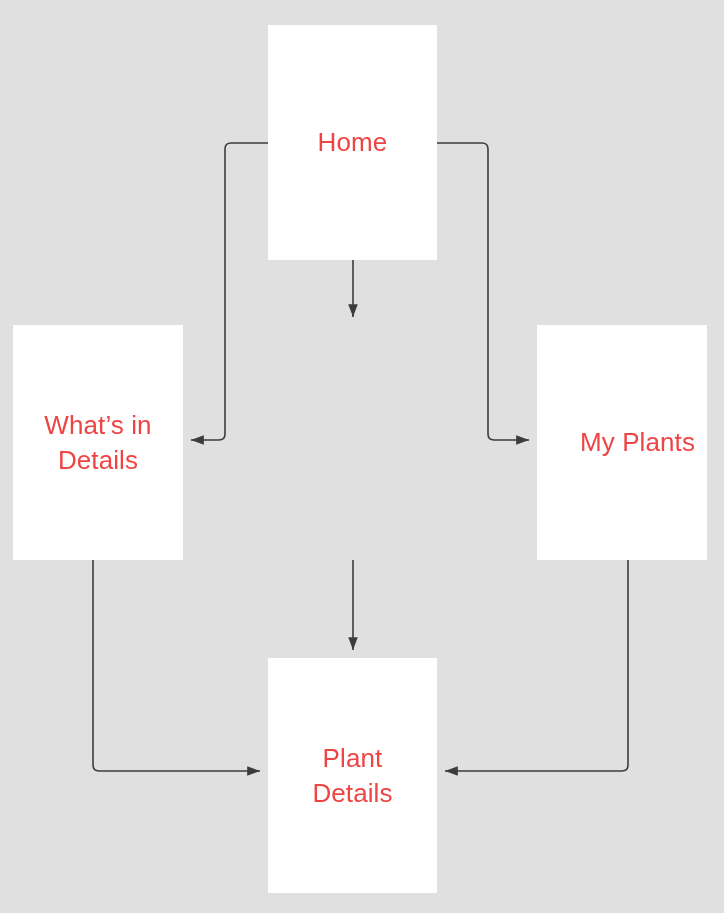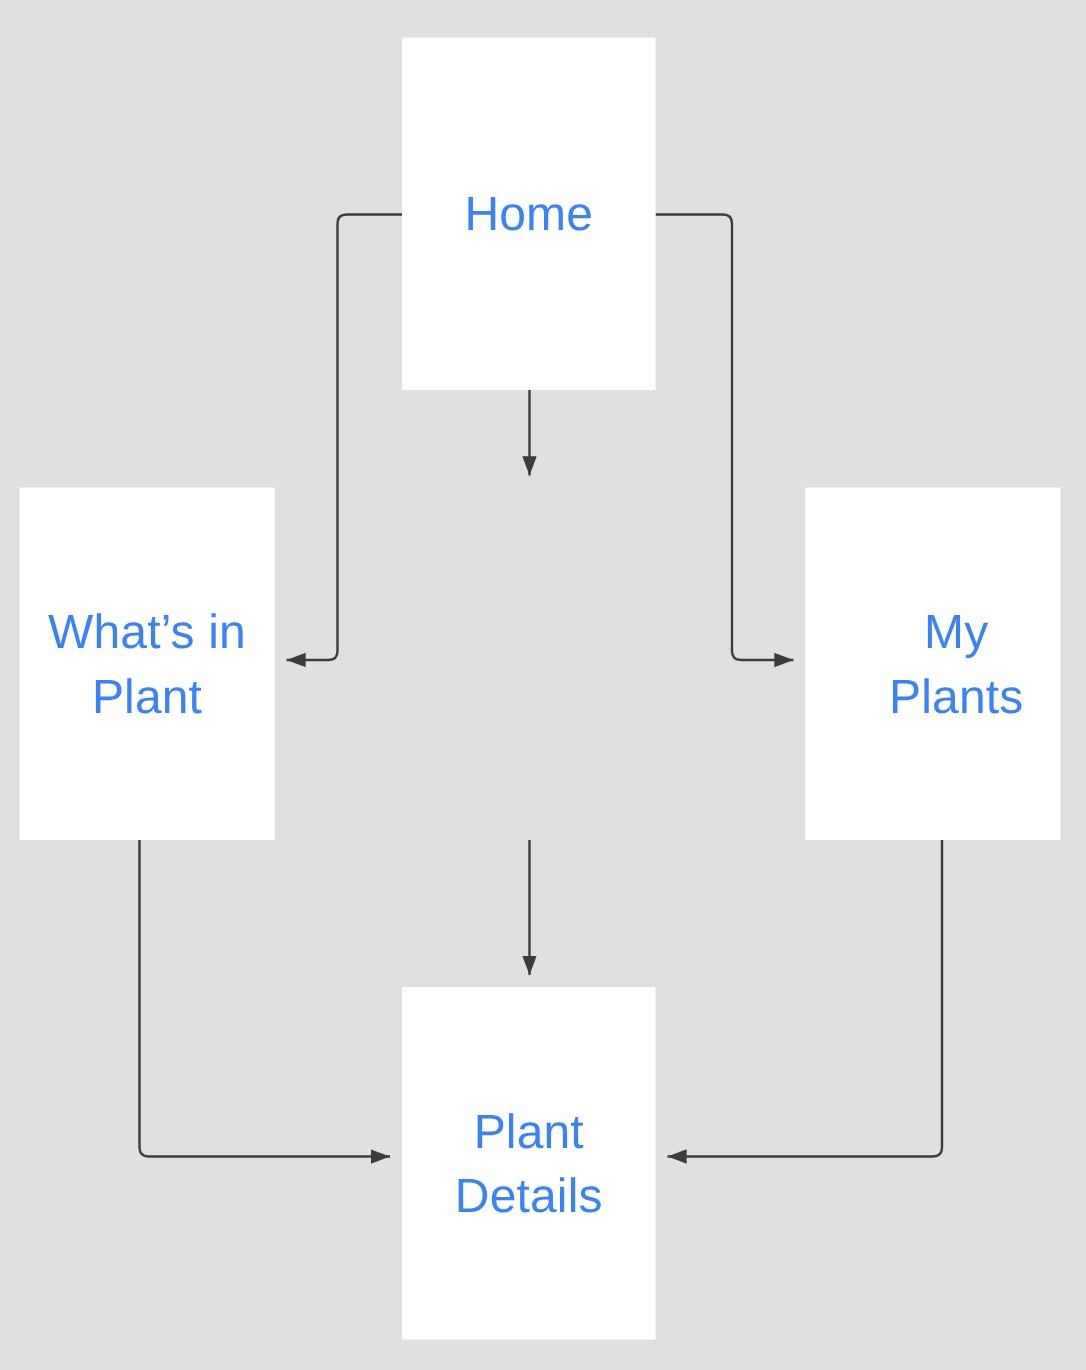--- a/index.html
+++ b/index.html
@@ -30,22 +30,22 @@
   }
   .node {
     position: absolute;
     background: #ffffff;
     display: flex;
     align-items: center;
     justify-content: center;
     box-sizing: border-box;
   }
   .node-label {
-    color: #3b82f6;
-    font-size: 32px;
+    color: #ef4444;
+    font-size: 26px;
     line-height: 1.32;
     text-align: center;
     letter-spacing: 0.1px;
     white-space: pre-line;
     font-weight: 400;
   }
   
   #node-home        { left: 268px; top: 25px;  width: 169px; height: 235px; }
   #node-season      { left: 13px;  top: 325px; width: 170px; height: 235px; }
   #node-find        { left: 268px; top: 325px; width: 169px; height: 235px; }
@@ -76,21 +76,21 @@
 
     <path d="M 628,560 L 628,765 Q 628,771 622,771 L 445,771" fill="none" stroke="#3c3c3c" stroke-width="1.6" marker-end="url(#arrowhead)"></path>
   </svg>
 
   <div class="node" id="node-home">
     <span class="node-label">Home</span>
   </div>
 
   <div class="node" id="node-season">
     <span class="node-label">What’s in
-Plant</span>
+Details</span>
   </div>
 
 
   <div class="node" id="node-myplants">
     <span class="node-label">My Plants</span>
   </div>
 
   <div class="node" id="node-details">
     <span class="node-label">Plant
 Details</span>

